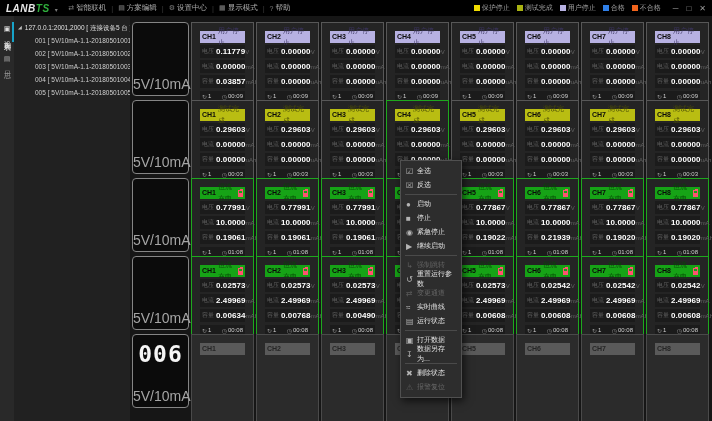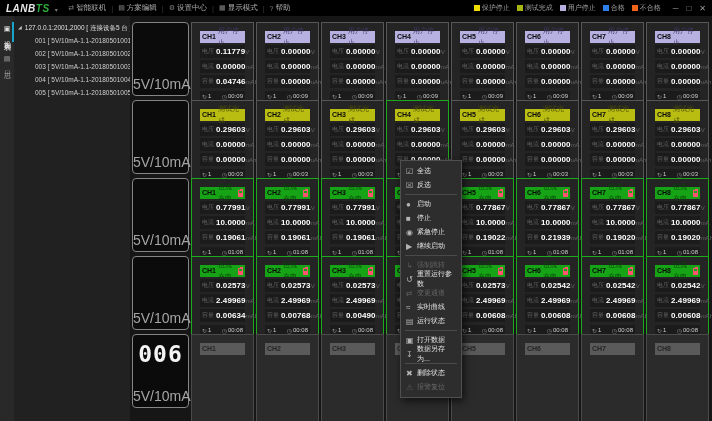--- a/index.html
+++ b/index.html
@@ -177,21 +177,21 @@
           <span class="vvalue">0.11779</span>
           <span class="vunit">V</span>
         </div>
         <div class="vrow">
           <span class="vlabel">电流</span>
           <span class="vvalue">0.00000</span>
           <span class="vunit">mA</span>
         </div>
         <div class="vrow">
           <span class="vlabel">容量</span>
-          <span class="vvalue">0.04746</span>
+          <span class="vvalue">0.03857</span>
           <span class="vunit">mAh</span>
         </div>
         <div class="card-footer">
           <span class="f-icon">↻</span>
           <span class="f-count">1</span>
           <span class="f-spacer"></span>
           <span class="f-icon">◷</span>
           <span class="f-time">00:09</span>
         </div>
       </div>

